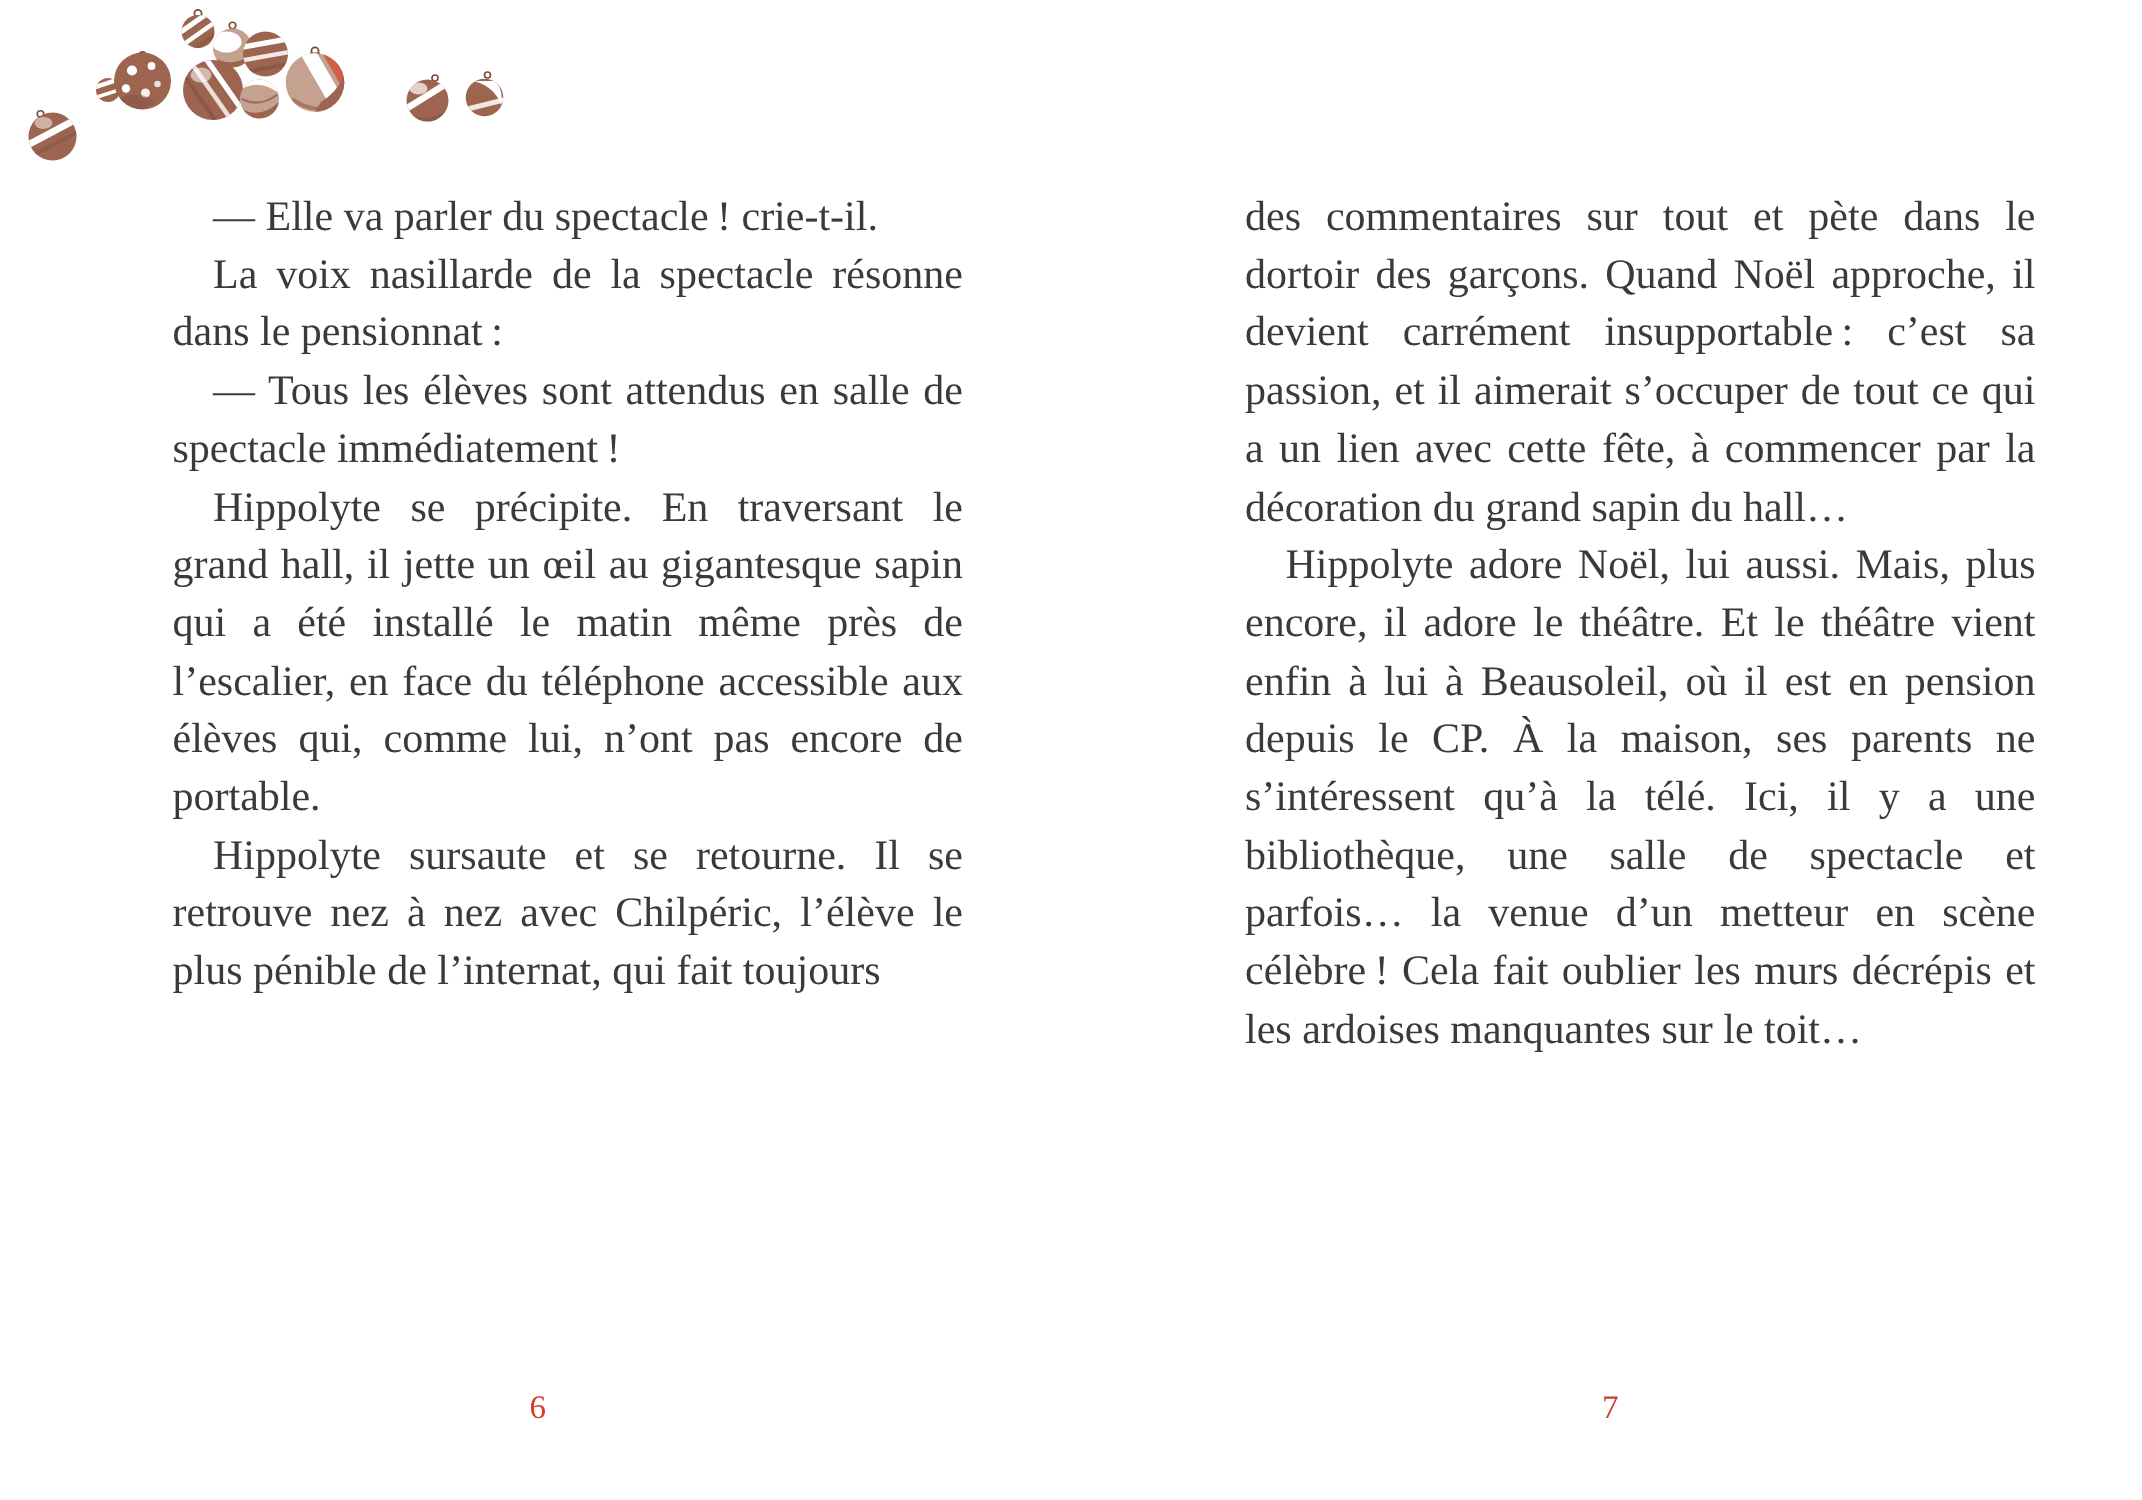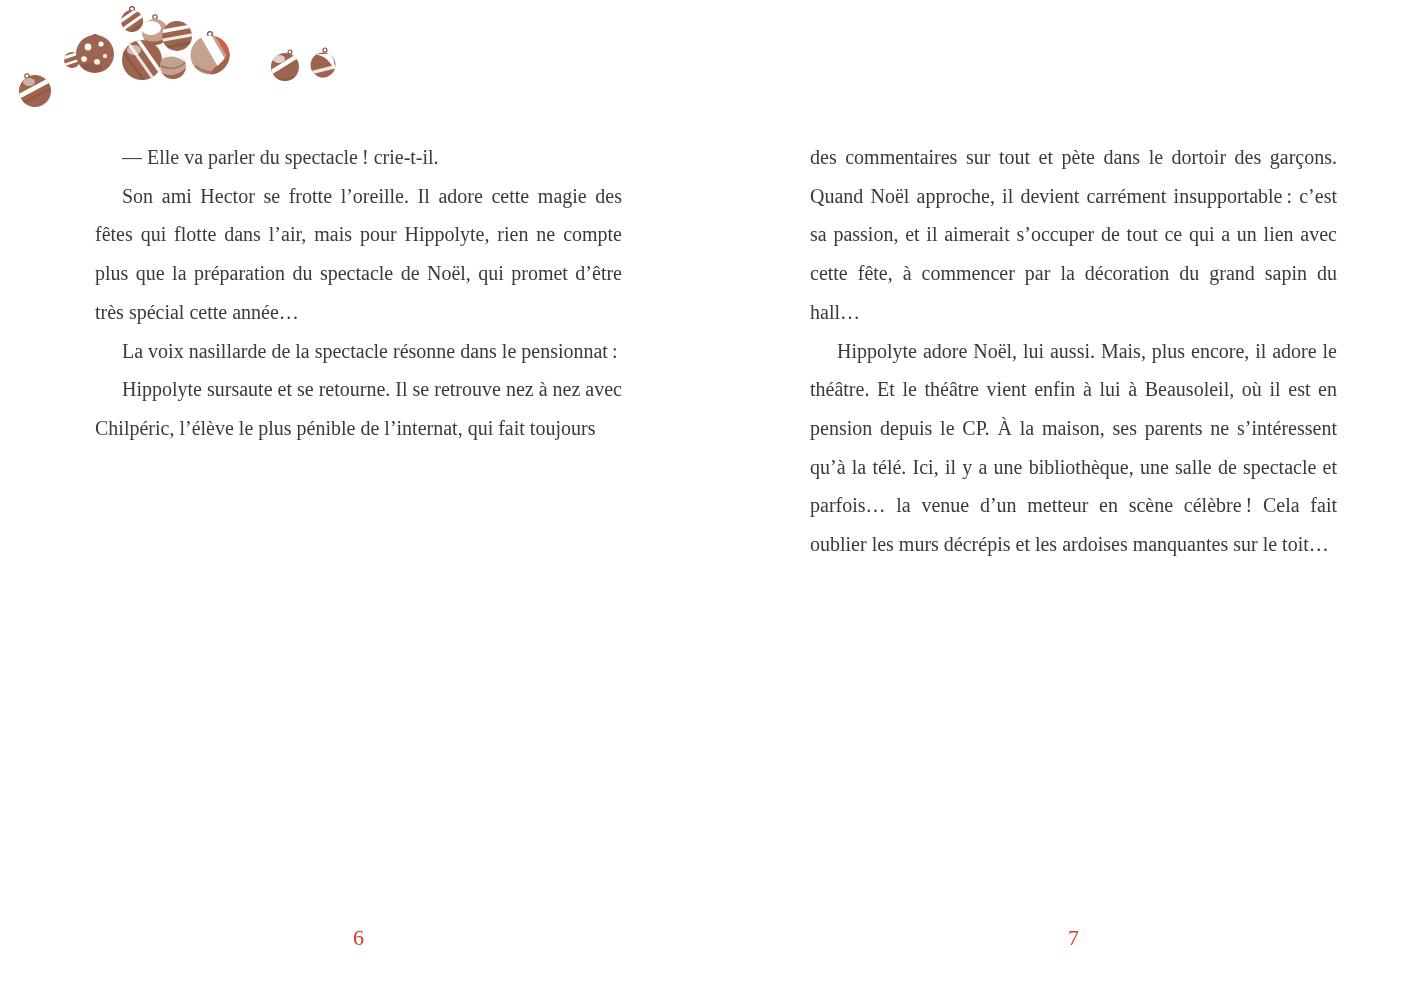--- a/index.html
+++ b/index.html
@@ -4,23 +4,23 @@
 <style>
   html,body{margin:0;padding:0;background:#ffffff;}
   .spread{
     position:relative;width:1428px;height:1000px;overflow:hidden;
     background:var(--bg,#fff);
     font-family:"Liberation Serif","DejaVu Serif",serif;
     color:var(--text,#3a3a3a);
   }
   .ornaments{position:absolute;left:0;top:0;width:360px;height:120px;}
   .text-col{
-    position:absolute;top:138px;width:527px;
-    font-size:20px;line-height:38.7px;
-    text-align:justify;hyphens:none;-webkit-hyphens:none;
+    position:absolute;top:126px;width:527px;
+    font-size:28px;line-height:38.7px;
+    text-align:justify;hyphens:none;margin-left:20px;-webkit-hyphens:none;
   }
   #left-col{left:95px;}
   #right-col{left:810px;}
   .para{margin:0;text-indent:27px;}
   .para.no-indent{text-indent:0;}
   .page-number{
     position:absolute;top:924px;width:527px;text-align:center;
     font-size:22px;line-height:28px;color:var(--accent,#d53a2c);
   }
   #pn-left{left:95px;}
@@ -176,22 +176,23 @@
       <g clip-path="url(#cpJ)">
         <path d="M316,54 Q330,58 334,70 Q336,60 330,54 Z" fill="var(--orn-white)"></path>
         <rect x="308" y="68" width="32" height="3.4" fill="var(--orn-white)" opacity="0.85" transform="rotate(-14 323 65)"></rect>
         <path d="M312,74 Q322,80 334,74 L334,80 L312,80 Z" fill="var(--orn-dark)" opacity="0.4"></path>
       </g>
     </g>
   </svg>
 
   <div class="text-col" id="left-col">
       <p class="para">— Elle va parler du spectacle ! crie-t-il.</p>
-      <p class="para">Son ami Hector se frotte l’oreille. Il adore cette magie des fêtes qui flotte dans l’air, mais pour Hippolyte, rien ne compte plus que la préparation du spectacle de Noël, qui promet d’être très spécial cette année…</p>
       <p class="para">La voix nasillarde de la spectacle résonne dans le pensionnat :</p>
+      <p class="para">— Tous les élèves sont attendus en salle de spectacle immédiatement !</p>
+      <p class="para">Hippolyte se précipite. En traversant le grand hall, il jette un œil au gigantesque sapin qui a été installé le matin même près de l’escalier, en face du téléphone accessible aux élèves qui, comme lui, n’ont pas encore de portable.</p>
       <p class="para">Hippolyte sursaute et se retourne. Il se retrouve nez à nez avec Chilpéric, l’élève le plus pénible de l’internat, qui fait toujours</p>
     </div>
 
   <div class="text-col" id="right-col">
       <p class="para no-indent">des commentaires sur tout et pète dans le dortoir des garçons. Quand Noël approche, il devient carrément insupportable : c’est sa passion, et il aimerait s’occuper de tout ce qui a un lien avec cette fête, à commencer par la décoration du grand sapin du hall…</p>
       <p class="para">Hippolyte adore Noël, lui aussi. Mais, plus encore, il adore le théâtre. Et le théâtre vient enfin à lui à Beausoleil, où il est en pension depuis le CP. À la maison, ses parents ne s’intéressent qu’à la télé. Ici, il y a une bibliothèque, une salle de spectacle et parfois… la venue d’un metteur en scène célèbre ! Cela fait oublier les murs décrépis et les ardoises manquantes sur le toit…</p>
     </div>
 
   <div class="page-number" id="pn-left">6</div>
   <div class="page-number" id="pn-right">7</div>

